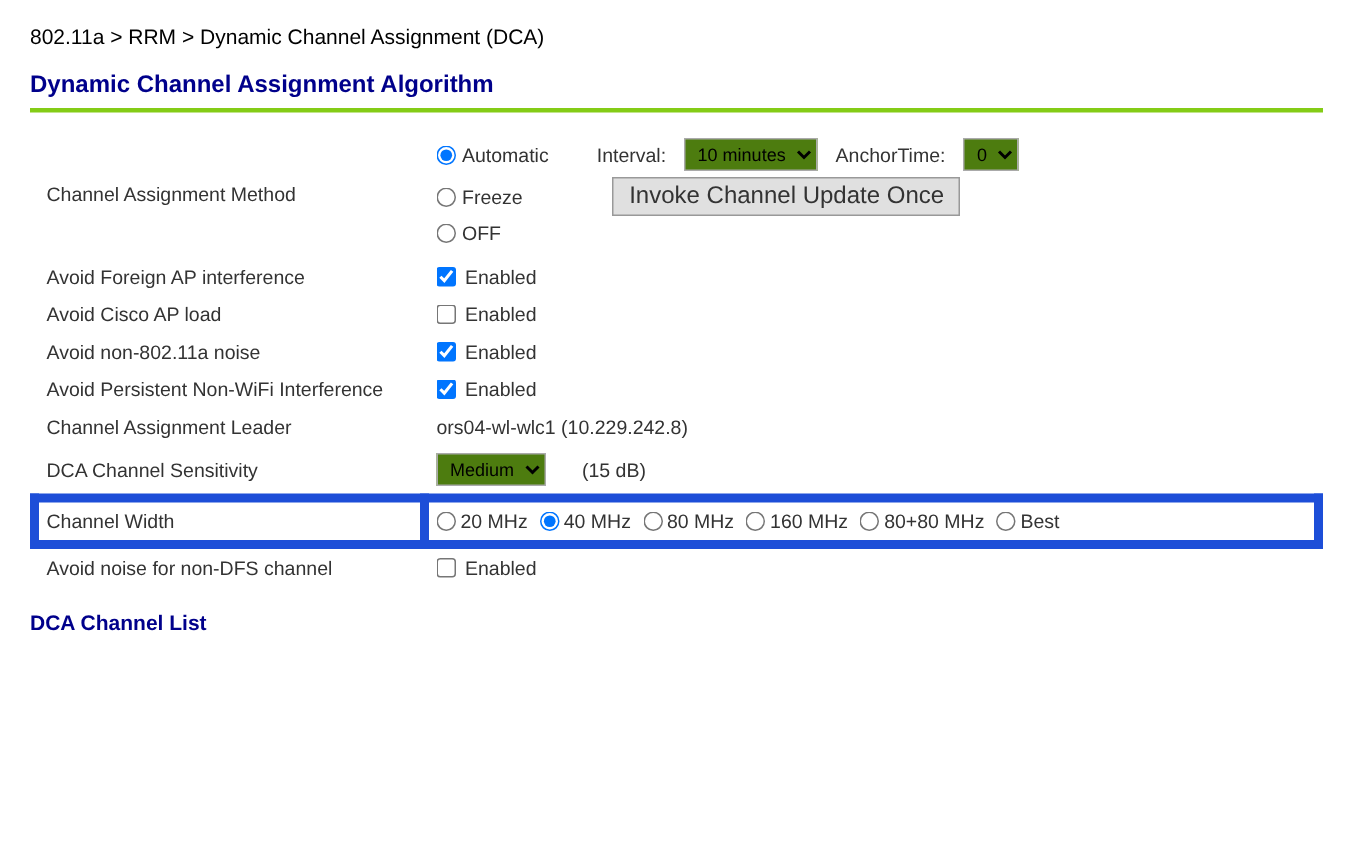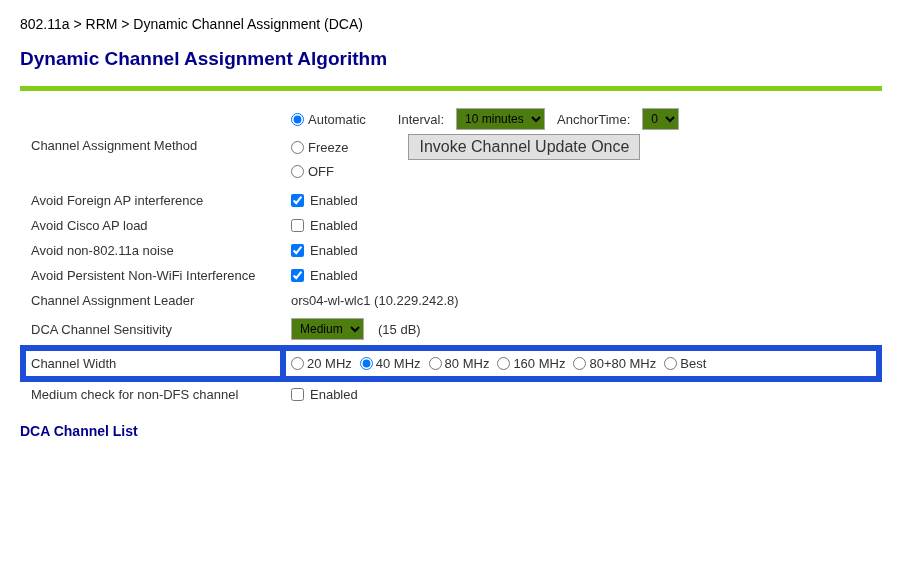--- a/index.html
+++ b/index.html
@@ -13,25 +13,25 @@
     }
 
     .breadcrumb {
       font-size: 14px;
       font-weight: normal;
       color: #000;
       margin-bottom: 16px;
     }
 
     .section-title {
-      font-size: 19px;
+      font-size: 16px;
       font-weight: bold;
       color: #00008B;
-      border-bottom: 5px solid #84cc16;
-      padding-bottom: 16px;
+      border-bottom: 3px solid #84cc16;
+      padding-bottom: 6px;
       margin-bottom: 12px;
     }
 
     .form-table {
       width: 100%;
       border-collapse: collapse;
     }
 
     .form-table td {
       padding: 5px 8px;
@@ -201,21 +201,21 @@
 
     <tr>
       <td class="label-col">Channel Assignment Leader</td>
       <td class="value-col">ors04-wl-wlc1 (10.229.242.8)</td>
     </tr>
 
 
     <tr>
       <td class="label-col">DCA Channel Sensitivity</td>
       <td class="value-col">
-        <span style="display:flex;align-items:center;gap:14px;">
+        <span style="display:flex;align-items:center;gap:24px;">
           <select>
             <option>Low</option>
             <option selected="">Medium</option>
             <option>High</option>
           </select>
           <span>(15 dB)</span>
         </span>
       </td>
     </tr>
 
@@ -245,21 +245,21 @@
           </label>
           <label class="channel-width-option">
             <input type="radio" name="cw" style="">
             <span>Best</span>
           </label>
         </div>
       </td>
     </tr>
 
     <tr>
-      <td class="label-col">Medium check for non-DFS channel</td>
+      <td class="label-col">Avoid noise for non-DFS channel</td>
       <td class="value-col">
         <label style="display:flex;align-items:center;gap:6px;">
           <input type="checkbox" style="">
           <span>Enabled</span>
         </label>
       </td>
     </tr>
   </tbody>
 </table>
 

